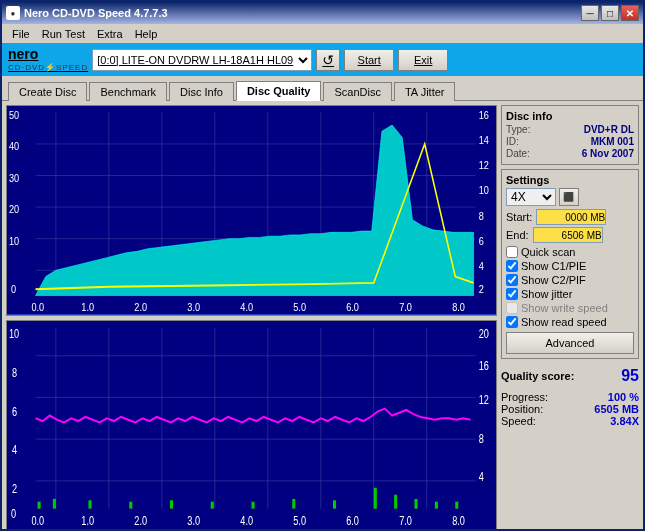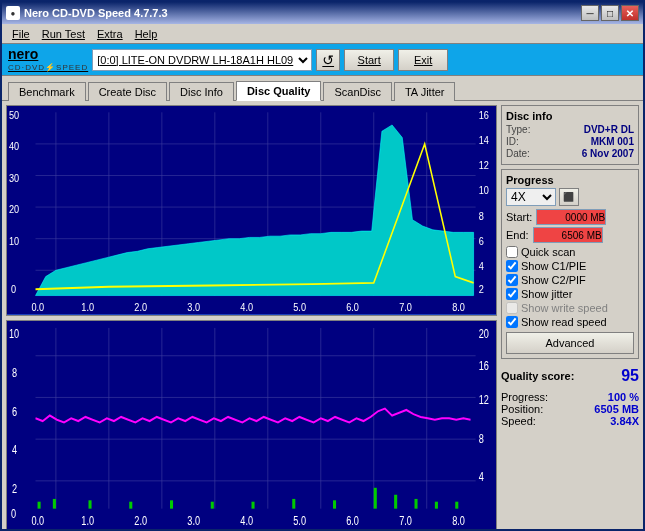--- a/index.html
+++ b/index.html
@@ -38,21 +38,20 @@
 
     
     .menu-bar {
       background: #d4d0c8;
       height: 20px;
       display: flex;
       align-items: center;
       padding: 0 4px;
       border-bottom: 1px solid #808080;
       font-size: 11px;
-      text-decoration: underline;
     }
     .menu-item {
       padding: 2px 6px;
       cursor: pointer;
     }
 
     
     .toolbar {
       background: #0ea5e9;
       height: 32px;
@@ -176,21 +175,21 @@
     }
     .setting-btn {
       width: 20px; height: 18px;
       background: linear-gradient(to bottom, #f0f0e8, #d4d0c8);
       border: 1px solid #808080;
       cursor: pointer; font-size: 9px;
       display: flex; align-items: center; justify-content: center;
     }
     .mb-input {
       width: 70px; height: 16px; font-size: 10px;
-      border: 1px solid #7f9db9; background: #ef4444;
+      border: 1px solid #7f9db9; background: #fde047;
       text-align: right;
     }
     .checkbox-row {
       display: flex; align-items: center; gap: 3px; margin-bottom: 2px;
     }
     .checkbox-row input { width: 12px; height: 12px; }
     .checkbox-row label { font-size: 11px; }
 
     .advanced-btn {
       width: 100%; height: 22px; font-size: 11px;
@@ -253,22 +252,22 @@
     </div>
     <select class="drive-select">
       <option>[0:0]  LITE-ON DVDRW LH-18A1H HL09</option>
     </select>
     <div class="toolbar-icon-btn">↺</div>
     <button class="toolbar-btn">Start</button>
     <button class="toolbar-btn">Exit</button>
   </div>
 
   <div class="tabs-row">
+    <div class="tab">Create Disc</div>
     <div class="tab">Benchmark</div>
-    <div class="tab">Create Disc</div>
     <div class="tab">Disc Info</div>
     <div class="tab active">Disc Quality</div>
     <div class="tab">ScanDisc</div>
     <div class="tab">TA Jitter</div>
   </div>
 
   <div class="main-content">
 
     <div class="chart-area">
 
@@ -397,21 +396,21 @@
           <span class="info-label">ID:</span>
           <span class="info-value">MKM 001</span>
         </div>
         <div class="info-row">
           <span class="info-label">Date:</span>
           <span class="info-value">6 Nov 2007</span>
         </div>
       </div>
 
       <div class="panel-section">
-        <div class="panel-section-title">Progress</div>
+        <div class="panel-section-title">Settings</div>
         <div class="setting-row">
           <select class="setting-select">
             <option>4X</option>
           </select>
           <div class="setting-btn">⬛</div>
         </div>
         <div style="display:flex; align-items:center; gap:4px; margin-bottom:2px;">
           <span>Start:</span>
           <input class="mb-input" type="text" value="0000 MB" style="">
         </div>

